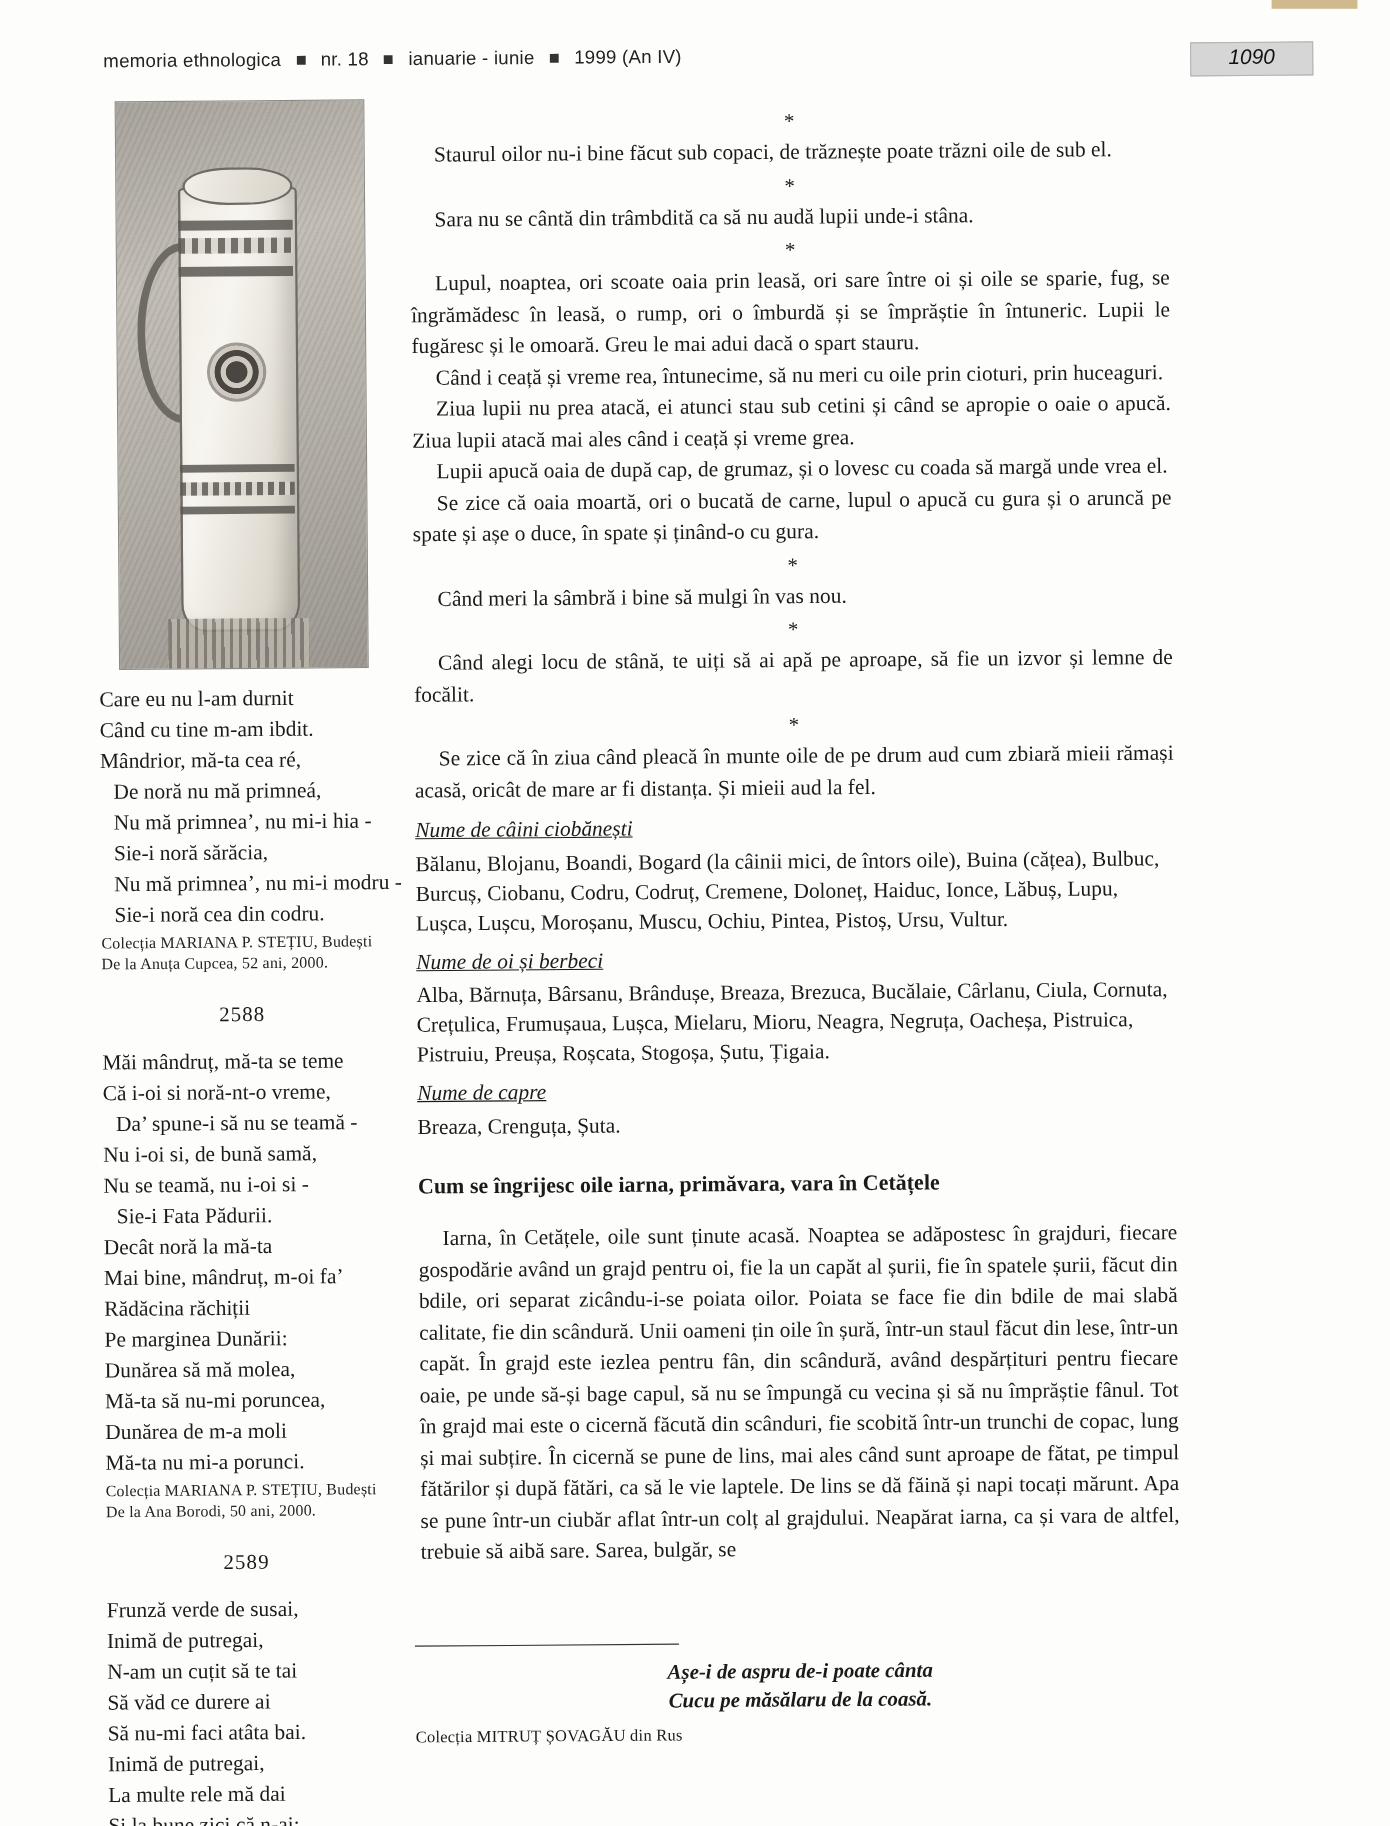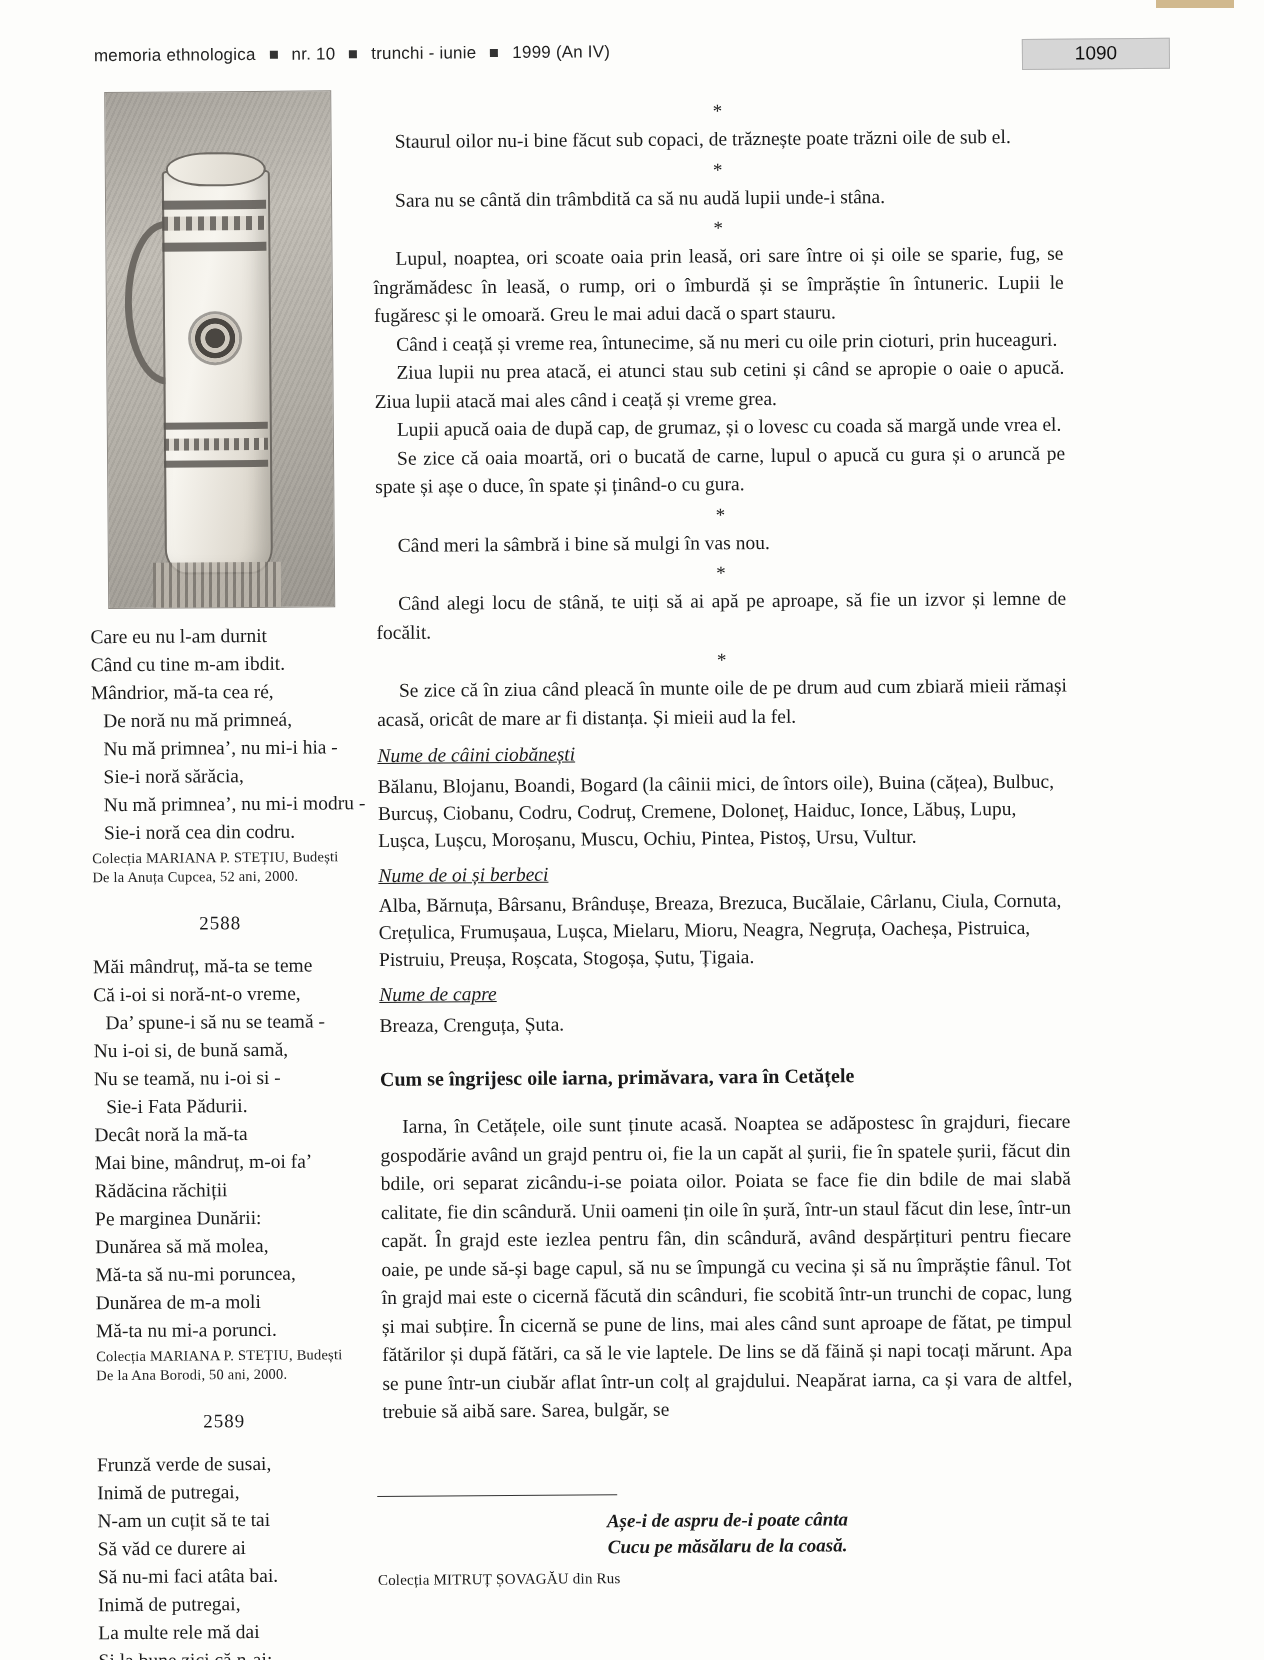--- a/index.html
+++ b/index.html
@@ -42,28 +42,29 @@
   .header .sep {
     display: inline-block;
     width: 8px;
     height: 8px;
     background: #333;
     margin: 0 14px;
   }
   .pagebox {
     position: absolute;
     top: 42px;
-    right: 88px;
+    right: 64px;
     min-width: 90px;
     text-align: center;
     background: #d6d6d6;
     border: 1px solid #b4b4b4;
     font-family: "Liberation Sans", sans-serif;
+    font-style: italic;
     font-size: 19px;
-    padding: 3px 28px 4px;
+    padding: 3px 10px 4px;
     color: #111;
   }
 
   
   .leftcol {
     position: absolute;
     left: 92px;
     top: 88px;
     width: 255px;
   }
@@ -229,23 +230,23 @@
 </head>
 <body>
 
 <div class="page">
   <div class="corner-mark"></div>
   <div class="scan">
 
     <div class="header">
       <span>memoria ethnologica</span>
       <span class="sep"></span>
-      <span>nr. 10</span>
+      <span>nr. 18</span>
       <span class="sep"></span>
-      <span>trunchi - iunie</span>
+      <span>ianuarie - iunie</span>
       <span class="sep"></span>
       <span>1999 (An IV)</span>
     </div>
     <div class="pagebox">1090</div>
 
     <div class="leftcol">
 
       <div class="photo">
         <div class="jug-handle"></div>
         <div class="jug-body"></div>

